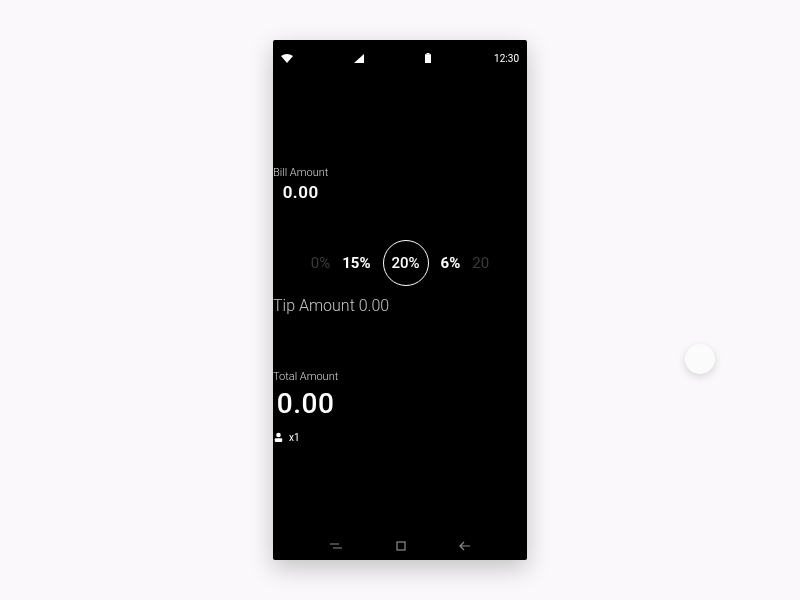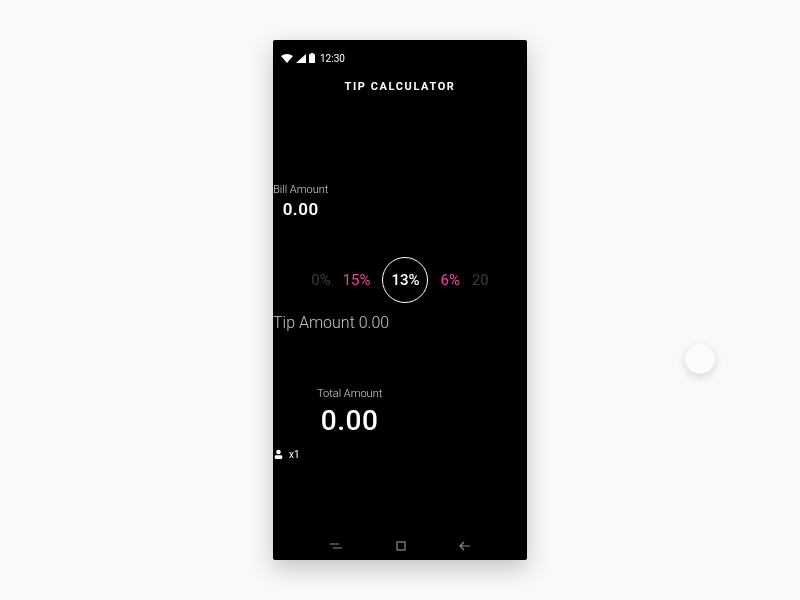--- a/index.html
+++ b/index.html
@@ -20,21 +20,21 @@
       color: #fff;
       position: relative;
       overflow: hidden;
       display: flex;
       flex-direction: column;
     }
     .statusbar {
       height: 20px;
       display: flex;
       align-items: center;
-      justify-content: flex-start;
+      justify-content: space-between;
       padding: 18px 8px;
       font-size: 10px;
       gap: 3px;
     }
     .statusbar svg { display: block; }
     .app-title {
       text-align: center;
       font-size: 11px;
       letter-spacing: 1.6px;
       font-weight: 700;
@@ -52,35 +52,35 @@
     .tip-picker {
       margin-top: 38px;
       display: flex;
       align-items: center;
       gap: 12px;
       width: 100%;
       justify-content: center;
     }
     .tip-opt { font-size: 15px; color: #888; font-weight: 400; }
     .tip-opt.edge { color: #3a3a3a; }
-    .tip-opt.near { color: #ec4899; }
+    .tip-opt.near { color: #ffffff; font-weight: bold; }
     .tip-selected {
       width: 46px; height: 46px;
       border: 1.5px solid #fff;
       border-radius: 50%;
       display: flex; align-items: center; justify-content: center;
       font-size: 15px; font-weight: 500;
     }
     .tip-amount-row {
       margin-top: 10px;
       font-size: 16px;
       color: #c5c5c5;
       font-weight: 300;
     }
-    .total-section { margin-top: 55px; text-align: center; margin-left: 44px; }
+    .total-section { margin-top: 55px; text-align: center; }
     .total-val { font-size: 28px; font-weight: 500; margin-top: 4px; letter-spacing: 0.5px; }
     .split-row {
       margin-top: 12px;
       display: flex; align-items: center; justify-content: center;
       gap: 5px; font-size: 10px;
     }
     .navbar {
       height: 28px;
       display: flex;
       align-items: center;
@@ -108,32 +108,31 @@
     <svg width="10" height="9" viewBox="0 0 10 9">
         <path d="M0 9 L10 9 L10 0 Z" fill="#fff"></path>
       </svg>
     <svg width="6" height="10" viewBox="0 0 6 10">
         <rect x="1.5" y="0" width="3" height="1.2" fill="#fff"></rect>
         <rect x="0" y="1.2" width="6" height="8.8" fill="#fff"></rect>
       </svg>
     <span style="font-size:10px;margin-left:2px">12:30</span>
   </div>
 
-  <div class="app-title">TIP CALCULATOR</div>
 
   <div class="content">
     <div class="bill-section">
       <div class="label-sm">Bill Amount</div>
       <div class="bill-val">0.00</div>
     </div>
 
     <div class="tip-picker">
       <span class="tip-opt edge">0%</span>
       <span class="tip-opt near">15%</span>
-      <span class="tip-selected">13%</span>
+      <span class="tip-selected">20%</span>
       <span class="tip-opt near">6%</span>
       <span class="tip-opt edge">20</span>
     </div>
 
     <div class="tip-amount-row">
       <span>Tip Amount</span>
       <span> </span>
       <span>0.00</span>
     </div>
 

